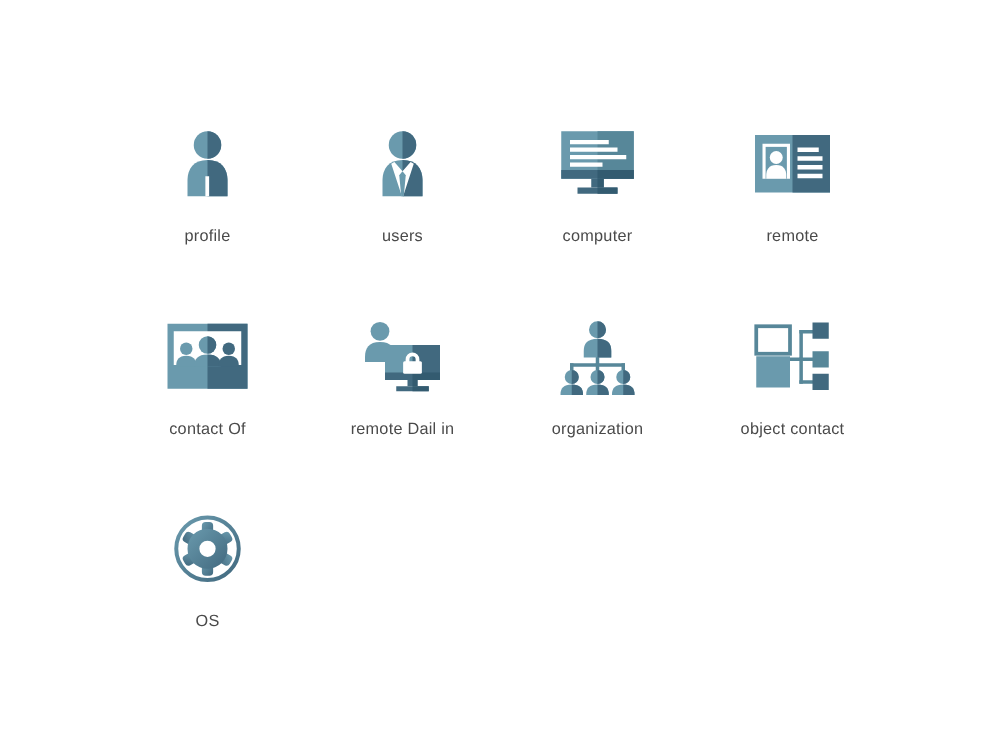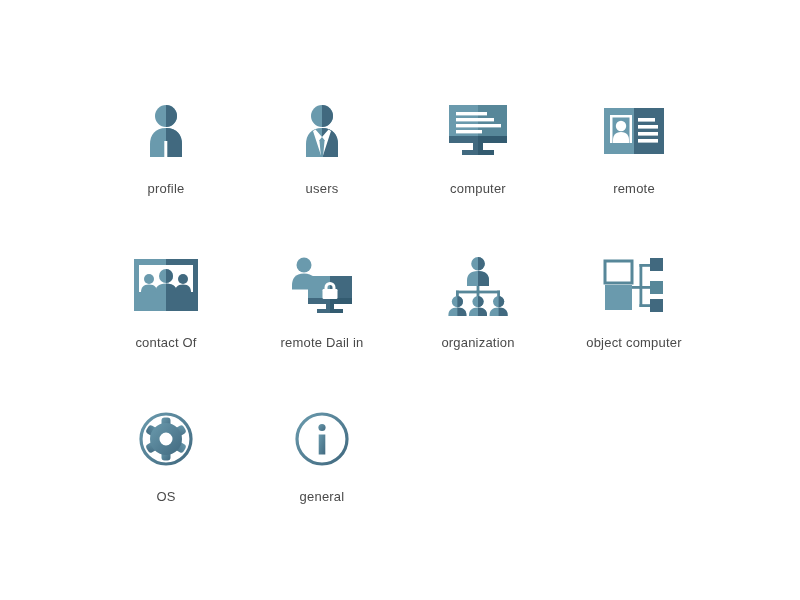--- a/index.html
+++ b/index.html
@@ -226,21 +226,21 @@
         <rect x="35.5" y="7" width="2.8" height="43" fill="#578799"></rect>
         <rect x="35.5" y="7" width="12" height="2.8" fill="#578799"></rect>
         <rect x="35.5" y="29" width="12" height="2.8" fill="#578799"></rect>
         <rect x="35.5" y="47.2" width="12" height="2.8" fill="#578799"></rect>
 
         <rect x="46" y="1" width="13" height="13" fill="#41697f"></rect>
         <rect x="46" y="24" width="13" height="13" fill="#578799"></rect>
         <rect x="46" y="42" width="13" height="13" fill="#41697f"></rect>
       </svg>
     </div>
-    <div class="icon-label">object computer</div>
+    <div class="icon-label">object contact</div>
   </div>
 
   <div class="icon-cell">
     <div class="icon-art">
       <svg width="56" height="56" viewBox="0 0 56 56">
         <defs>
           <linearGradient id="gearGrad" x1="0" y1="0" x2="1" y2="1">
             <stop offset="0%" stop-color="#6a9aad"></stop>
             <stop offset="100%" stop-color="#41697f"></stop>
           </linearGradient>
@@ -260,30 +260,14 @@
             </g>
           </g>
           <path d="M28 12 a16 16 0 1 1 0 32 a16 16 0 1 1 0 -32 Z
                    M28 21.5 a6.5 6.5 0 1 0 0 13 a6.5 6.5 0 1 0 0 -13 Z" fill-rule="evenodd"></path>
         </g>
       </svg>
     </div>
     <div class="icon-label">OS</div>
   </div>
 
-  <div class="icon-cell">
-    <div class="icon-art">
-      <svg width="56" height="56" viewBox="0 0 56 56">
-        <defs>
-          <linearGradient id="infoGrad" x1="0" y1="0" x2="1" y2="1">
-            <stop offset="0%" stop-color="#6a9aad"></stop>
-            <stop offset="100%" stop-color="#41697f"></stop>
-          </linearGradient>
-        </defs>
-        <circle cx="28" cy="28" r="25" fill="none" stroke="url(#infoGrad)" stroke-width="3.2"></circle>
-        <circle cx="28" cy="16.5" r="3.6" fill="url(#infoGrad)"></circle>
-        <rect x="24.7" y="23.5" width="6.6" height="20" fill="url(#infoGrad)"></rect>
-      </svg>
-    </div>
-    <div class="icon-label">general</div>
-  </div>
 
 </div>
 
 </body></html>

